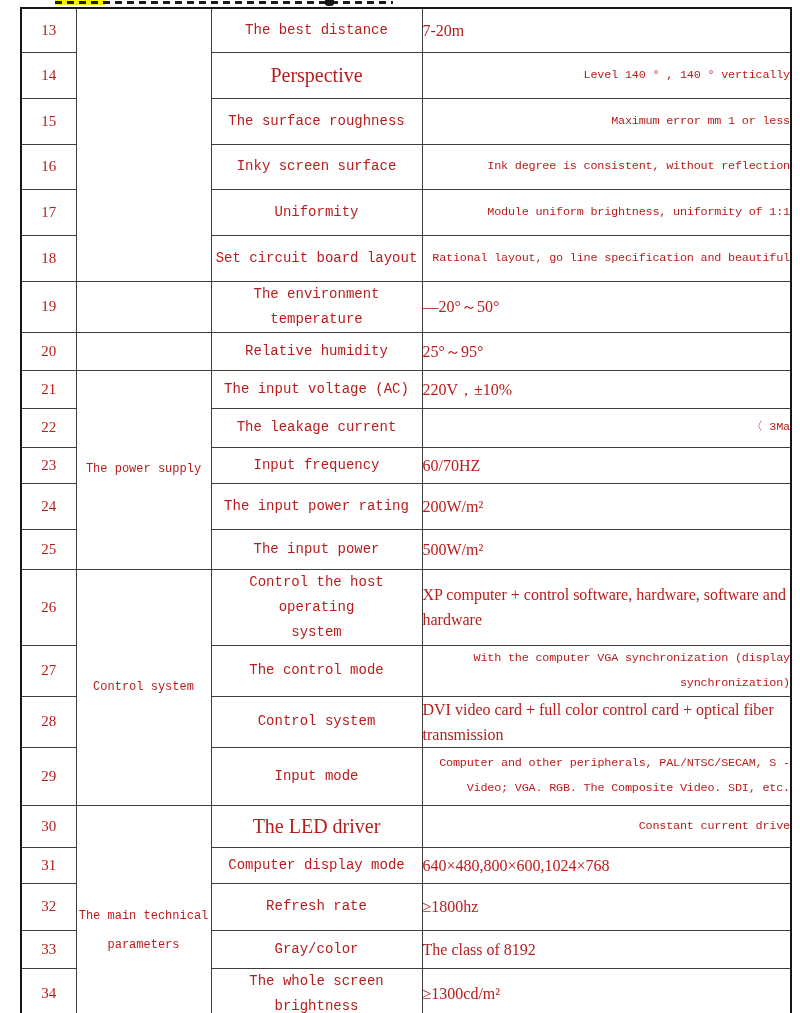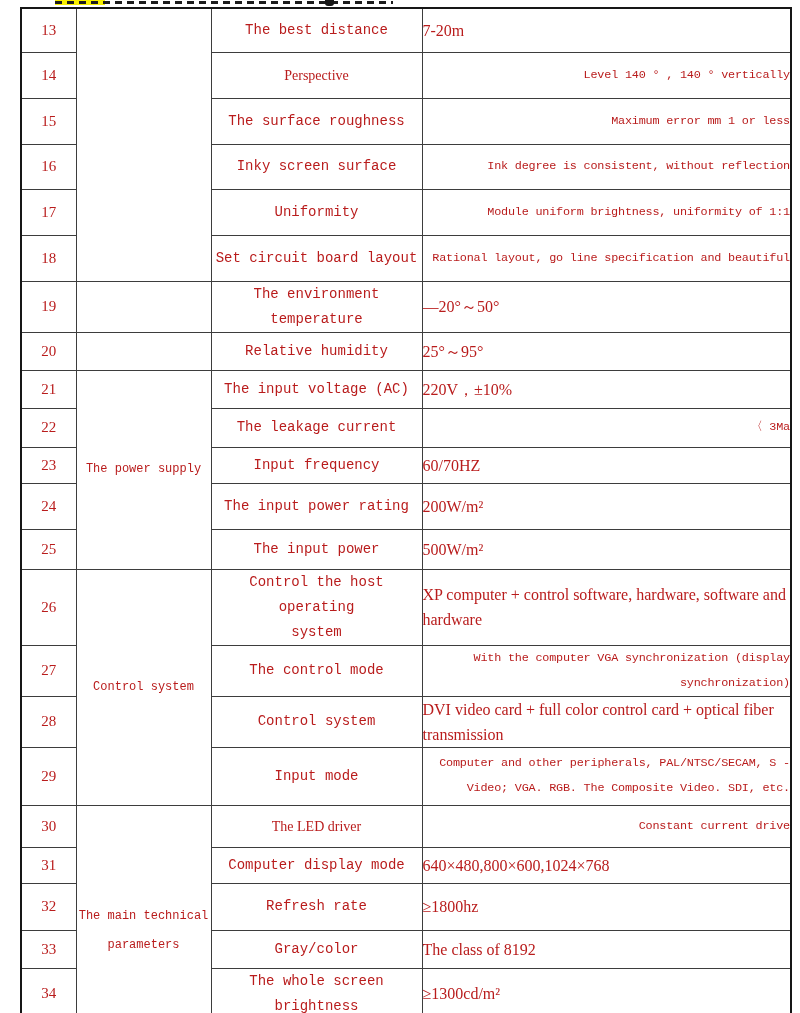--- a/index.html
+++ b/index.html
@@ -39,21 +39,21 @@
   }
   td.num   { text-align: center; font-family: "Liberation Serif", serif; font-size: 15px; }
   td.cat   { text-align: center; font-size: 12px; line-height: 29px; white-space: pre-line; }
   td.param { text-align: center; line-height: 25px; white-space: pre-line; padding: 0 2px; }
   td.value { text-align: left; line-height: 25px; white-space: pre-line; padding: 0 2px 0 5px; }
 
   .mono  { font-family: "Liberation Mono", "DejaVu Sans Mono", monospace; }
   .serif { font-family: "Liberation Serif", "DejaVu Serif", serif; }
 
   td.param.mono  { font-size: 14px; }
-  td.param.serif { font-size: 14px; }
+  td.param.serif { font-size: 20px; }
   td.value.mono  { font-size: 11.8px; letter-spacing: -0.2px; text-align: right; }
   td.value.serif { font-size: 16px; }
 </style>
 </head>
 <body>
 
 <div class="page">
 
   <div class="cutoff">
     <span class="hl"></span>

